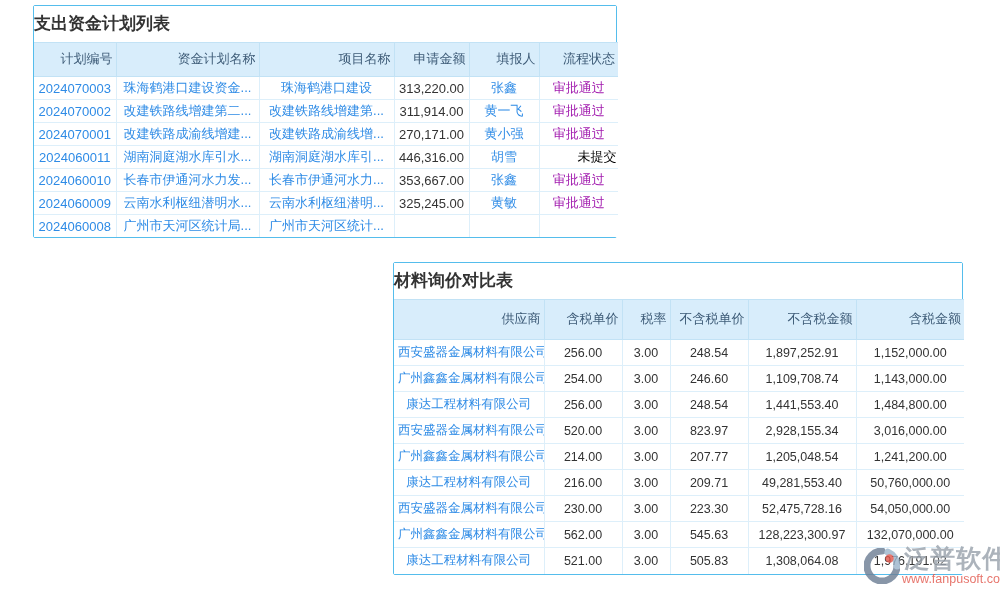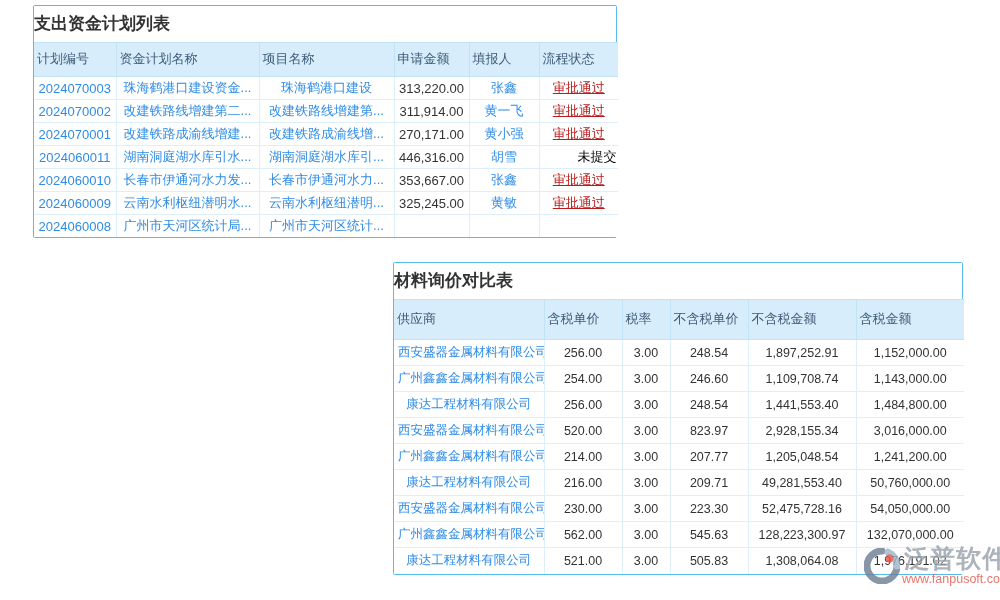--- a/index.html
+++ b/index.html
@@ -28,21 +28,21 @@
     color: #333333;
     background: #ffffff;
   }
 
   table { width: 100%; border-collapse: collapse; table-layout: fixed; }
   thead th {
     background: #d8edfb;
     color: #3d5b77;
     font-weight: normal;
     font-size: 13px;
-    text-align: left;
+    text-align: right;
     vertical-align: middle;
     border: 1px solid #c2e2f5;
     border-left: none; border-right: 1px solid #c2e2f5;
     padding: 2px 3px;
     line-height: 1.25;
   }
   thead th:last-child, tbody td:last-child { border-right: none; }
   tbody td {
     background: #ffffff;
     font-size: 13px;
@@ -56,21 +56,21 @@
   }
   tbody tr:last-child td { border-bottom: none; margin-top: 44px; }
 
   .plan-card thead th { height: 34px; }
   .plan-card tbody td { height: 19px; }
   .quote-card thead th { height: 40px; margin-top: 8px; }
   .quote-card tbody td { height: 26px; font-size: 12.5px; }
 
   td.blue { color: #2e8be6; }
   td.dark { color: #333333; }
-  td.status.approved { color: #b91c1c; text-decoration: underline; cursor: pointer; }
+  td.status.approved { color: #a21caf; cursor: pointer; }
   td.status.unsubmitted { color: #000000; padding-left: 38px; }
 
   
   .watermark {
     position: absolute;
     left: 864px; top: 546px;
     z-index: 3;
     display: flex;
     align-items: center;
     opacity: 0.82;

